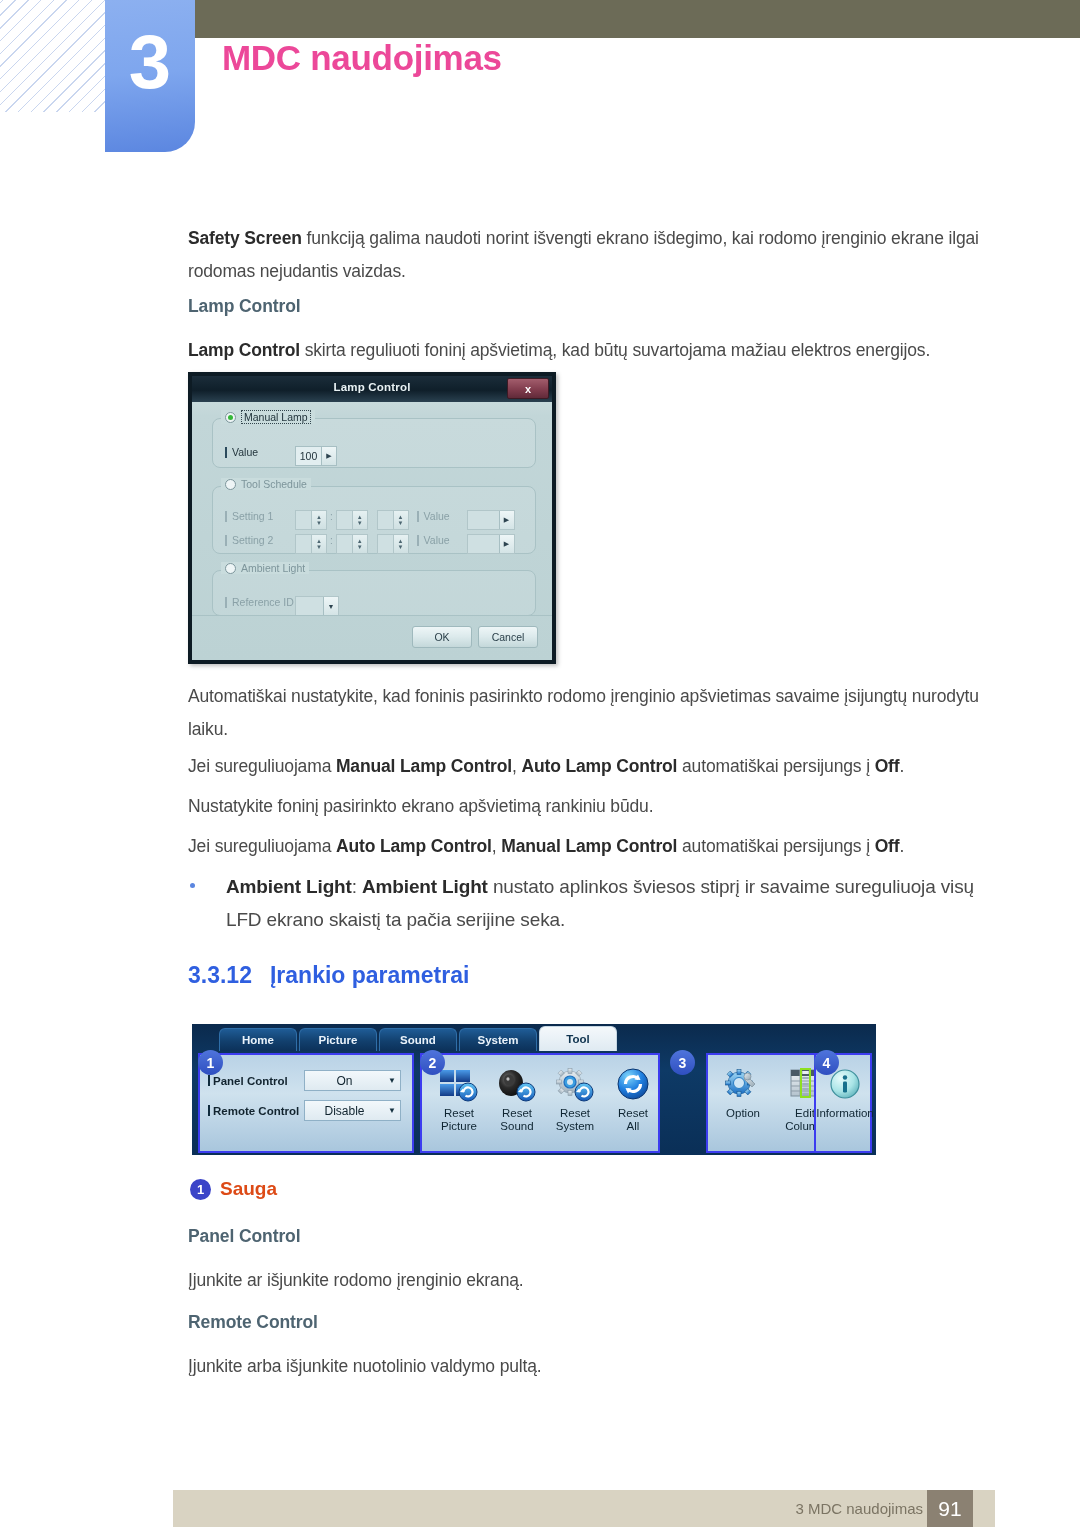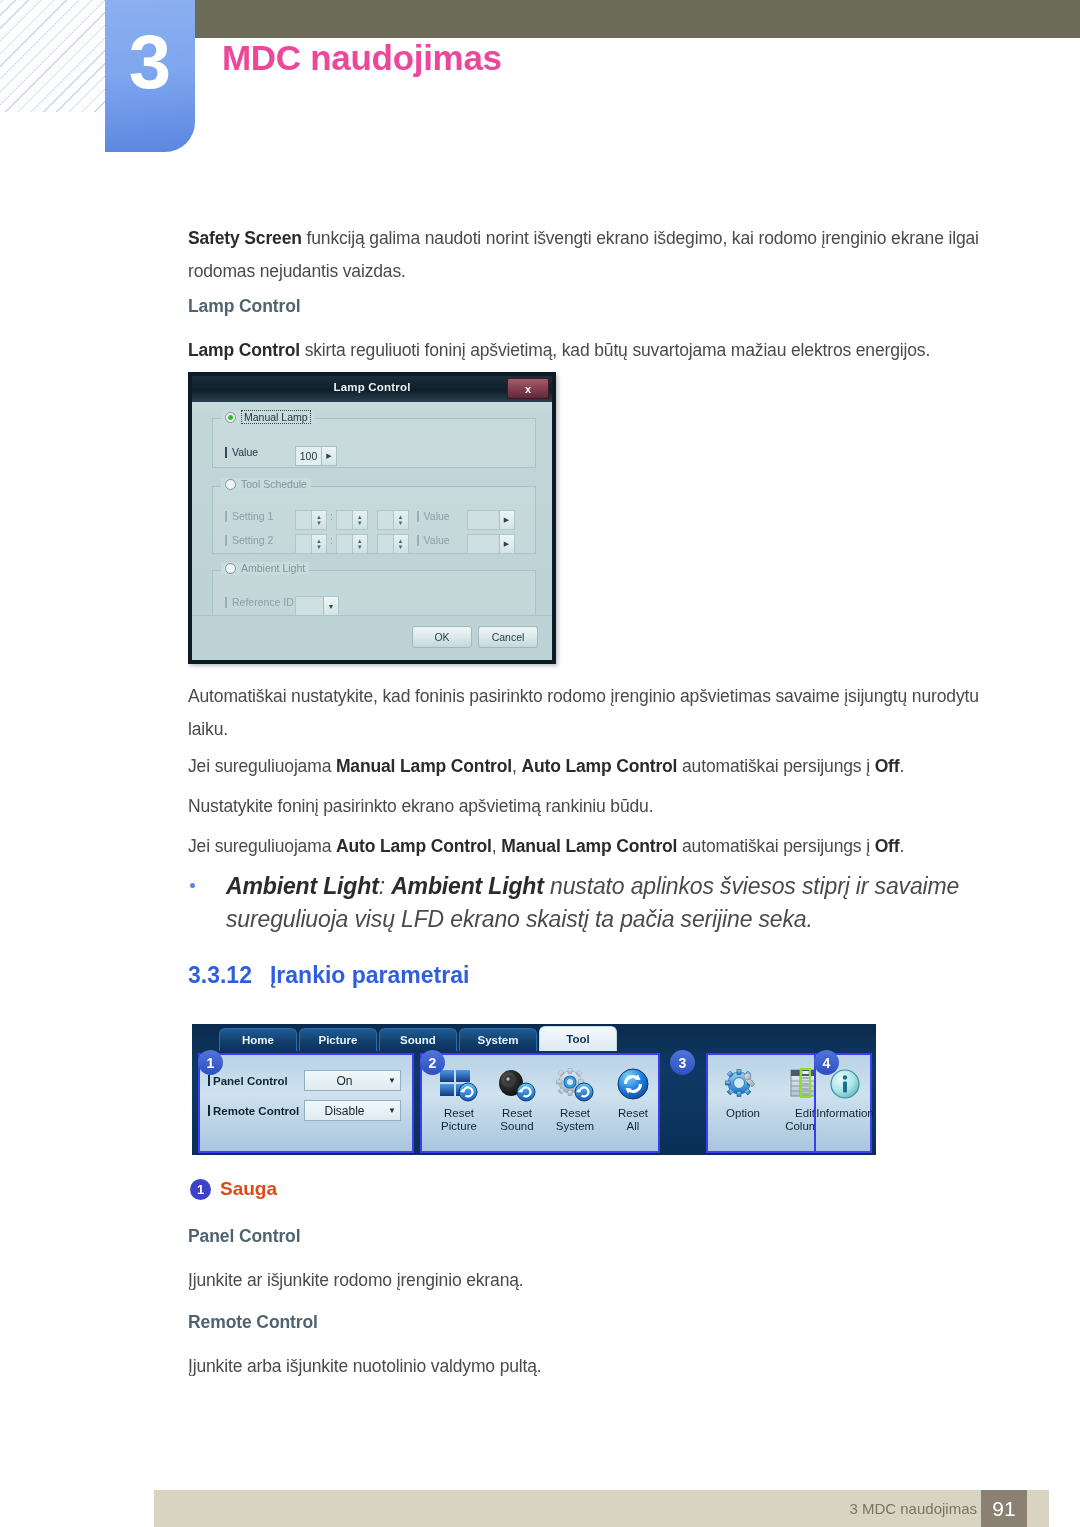--- a/index.html
+++ b/index.html
@@ -81,23 +81,22 @@
 
   
   .bullet-item { position: absolute; }
   .bullet-item .dot {
     position: absolute; left: 0; top: 13px;
     width: 5px; height: 5px; border-radius: 50%;
     background: #5b86e0;
   }
   .bullet-item .btext {
     margin: 0; padding-left: 36px;
-    font-size: 23px; line-height: 33px; color: #4a4a4a;
+    font-size: 19px; line-height: 33px; color: #4a4a4a;
     letter-spacing: -0.15px;
-    font-style: italic;
   }
 
   
   .num-head { position: absolute; display: flex; align-items: center; }
   .num-head .circle {
     width: 21px; height: 21px; border-radius: 50%;
     background: #3b44c8; color: #ffffff;
     font-size: 13px; font-weight: bold;
     display: flex; align-items: center; justify-content: center;
     margin-right: 9px;
@@ -136,21 +135,21 @@
     border: 1px solid #3d1a24;
     border-radius: 2px;
     color: #ffffff; font-size: 11px; font-weight: bold;
     display: flex; align-items: center; justify-content: center;
     cursor: pointer;
   }
 
   .group {
     position: absolute;
     border: 1px solid #a9c2c5;
-    border-radius: 0;
+    border-radius: 8px;
     background: rgba(255,255,255,0.10);
     box-sizing: border-box;
   }
   .group-legend {
     position: absolute; top: -9px; left: 8px;
     background: #c9dcdd;
     padding: 0 4px;
     display: flex; align-items: center;
     font-size: 10.5px; color: #22343c; font-weight: normal;
     white-space: nowrap;
@@ -312,22 +311,22 @@
   .icon-cell .glyph {
     height: 42px;
     display: flex; align-items: center; justify-content: center;
   }
   .icon-cell .cap {
     font-size: 11.5px; color: #0f2532; line-height: 13px; font-weight: normal;
   }
 
   
   #footer {
-    position: absolute; left: 154px; top: 1490px;
-    width: 895px; height: 37px;
+    position: absolute; left: 173px; top: 1490px;
+    width: 822px; height: 37px;
     background: #d9d3c2;
   }
   .footer-text {
     position: absolute; right: 72px; top: 10px;
     font-size: 15px; color: #7b7463;
   }
   .footer-page {
     position: absolute; right: 22px; top: 0;
     width: 46px; height: 37px;
     background: #8b8172;

